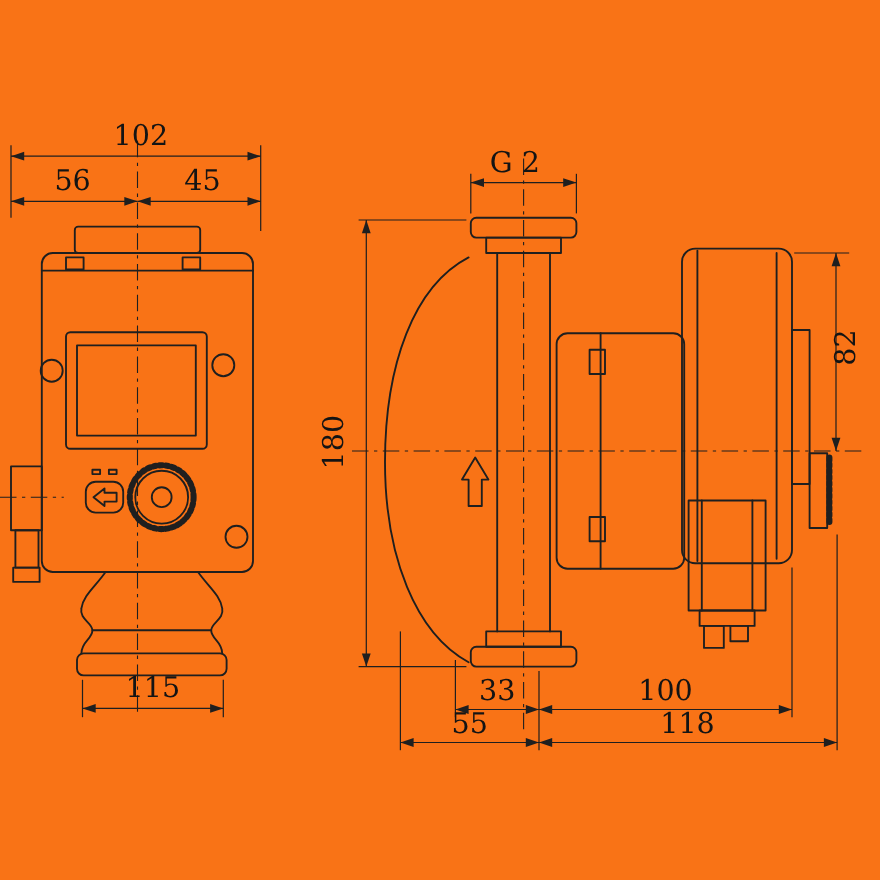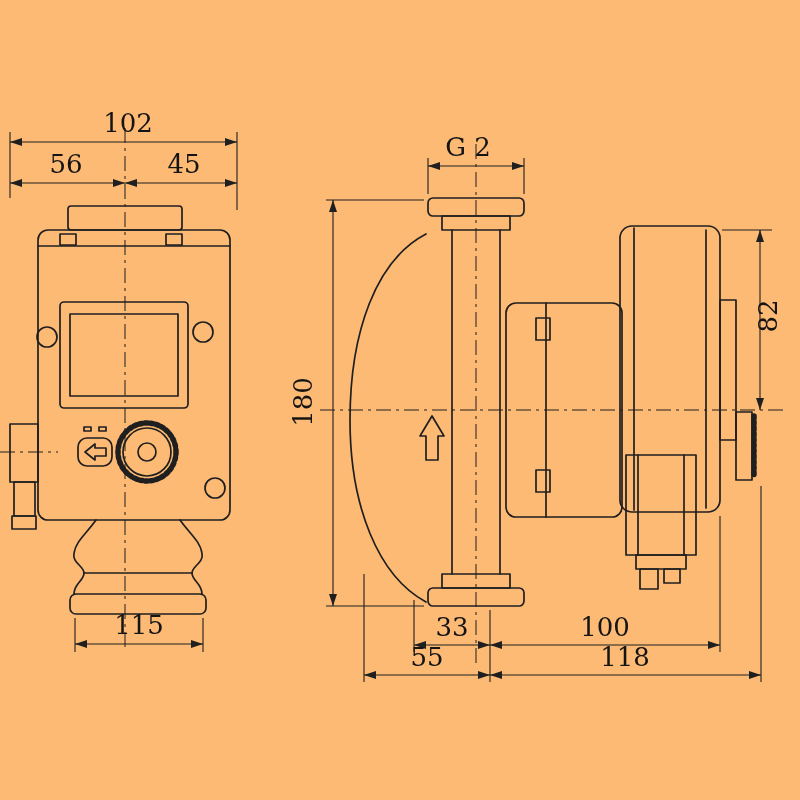--- a/index.html
+++ b/index.html
@@ -1,16 +1,16 @@
 <!DOCTYPE html>
 <html><head>
 <meta charset="utf-8">
 <style>
   html,body{margin:0;padding:0;background:#ffffff;}
-  .canvas{width:800px;height:800px;background:#fdba74;position:relative;overflow:hidden;}
+  .canvas{width:800px;height:800px;background:#f97316;position:relative;overflow:hidden;}
   svg{display:block;}
   
   .obj rect,.obj circle,.obj line,.obj path,.obj polygon{
     fill:none;stroke:#1f1f1f;stroke-width:1.7;stroke-linejoin:round;stroke-linecap:round;
   }
   
   .dim line,.dim path{fill:none;stroke:#1f1f1f;stroke-width:1.1;stroke-linecap:butt;}
   .dim text{font:26px "DejaVu Serif", serif;fill:#141414;text-anchor:middle;}
   
   .cl{stroke:#1f1f1f !important;stroke-width:1 !important;stroke-dasharray:15 5 3 5 !important;}

